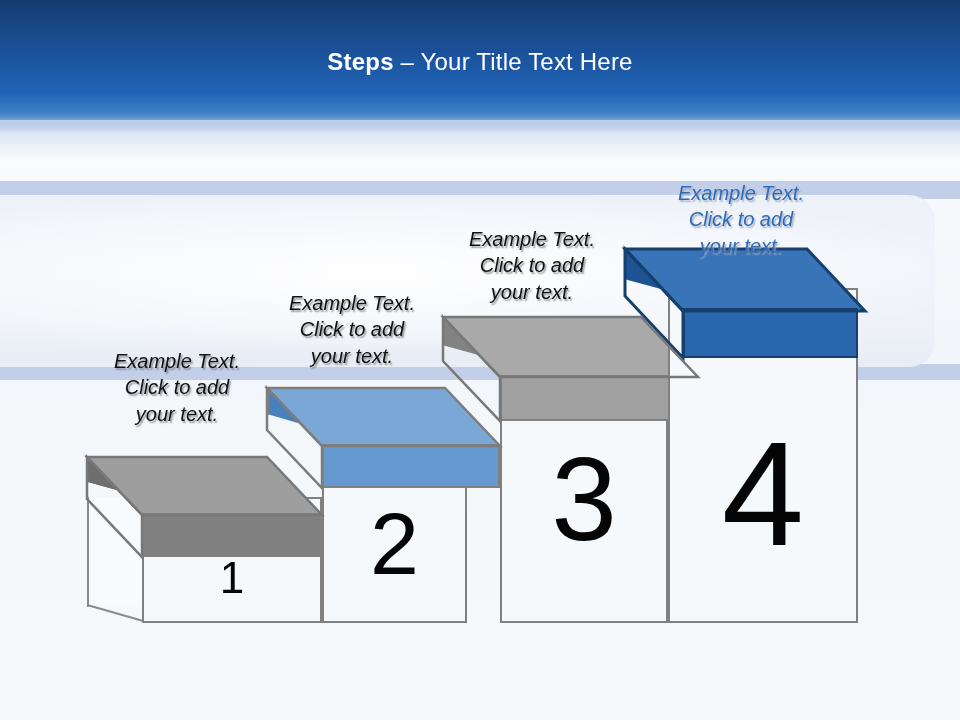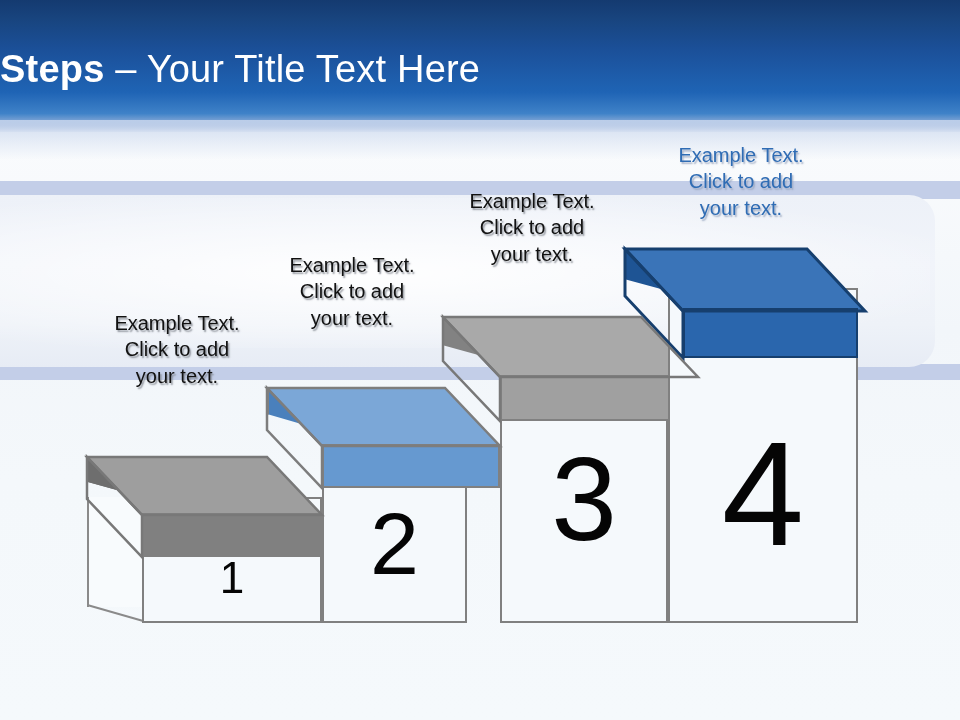--- a/index.html
+++ b/index.html
@@ -75,22 +75,23 @@
     left: 0; top: 198px;
     width: 930px; height: 150px;
     background: radial-gradient(ellipse at 40% 50%, rgba(255,255,255,0.95) 0%, rgba(255,255,255,0.35) 55%, rgba(255,255,255,0) 80%);
   }
 
   
   .title {
     position: absolute;
     left: 0; top: 48px;
     width: 960px;
+    text-align: center;
     color: #ffffff;
-    font-size: 38px;
+    font-size: 24px;
     letter-spacing: 0.2px;
     white-space: nowrap;
   }
   .title .strong { font-weight: bold; }
   .title .light  { font-weight: normal; }
 
   
   .stage {
     position: absolute;
     left: 0; top: 0;
@@ -139,23 +140,25 @@
     color: #050505;
     font-weight: normal;
     line-height: 1;
     text-align: center;
   }
 
   
   .label {
     position: absolute;
     text-align: center;
+    font-style: italic;
     line-height: 1.32;
     white-space: pre-line;
     text-shadow: 1.5px 1.5px 1.6px rgba(120,125,135,0.78);
+    margin-top: 38px;
   }
   .label.dark  { color: #111111; }
   .label.blue  { color: #2f6cb4; text-shadow: 1.5px 1.5px 1.6px rgba(150,165,190,0.85); }
 </style>
 </head>
 <body>
 
 <div class="slide">
 
   <div class="bg-base"></div>

